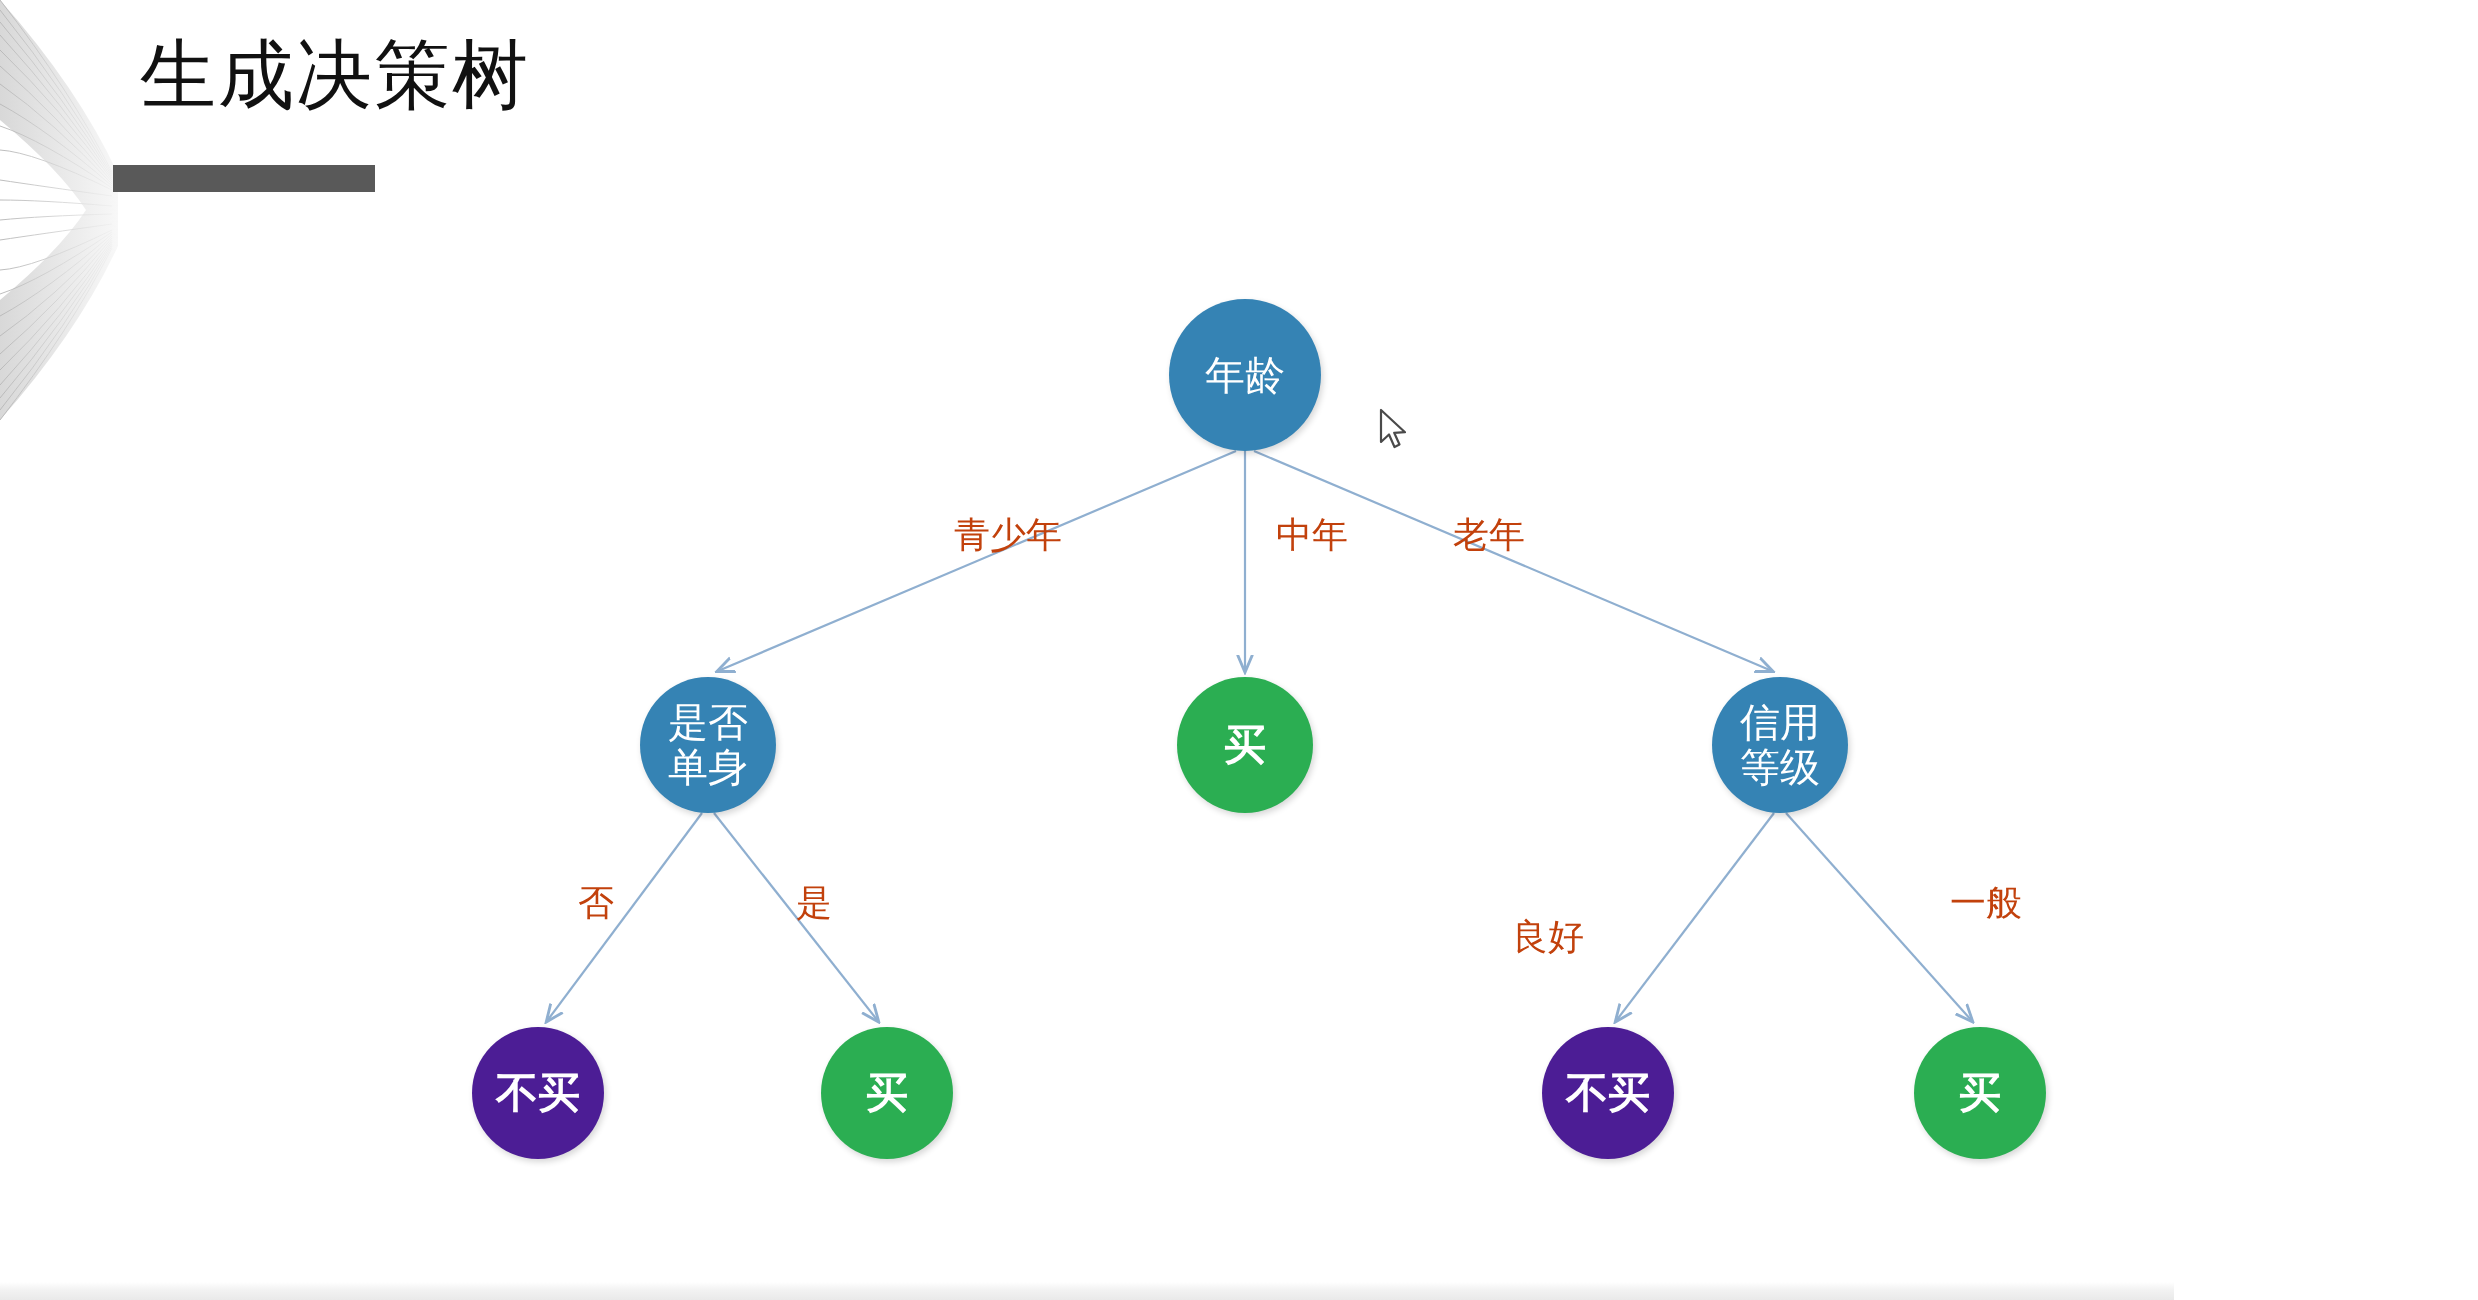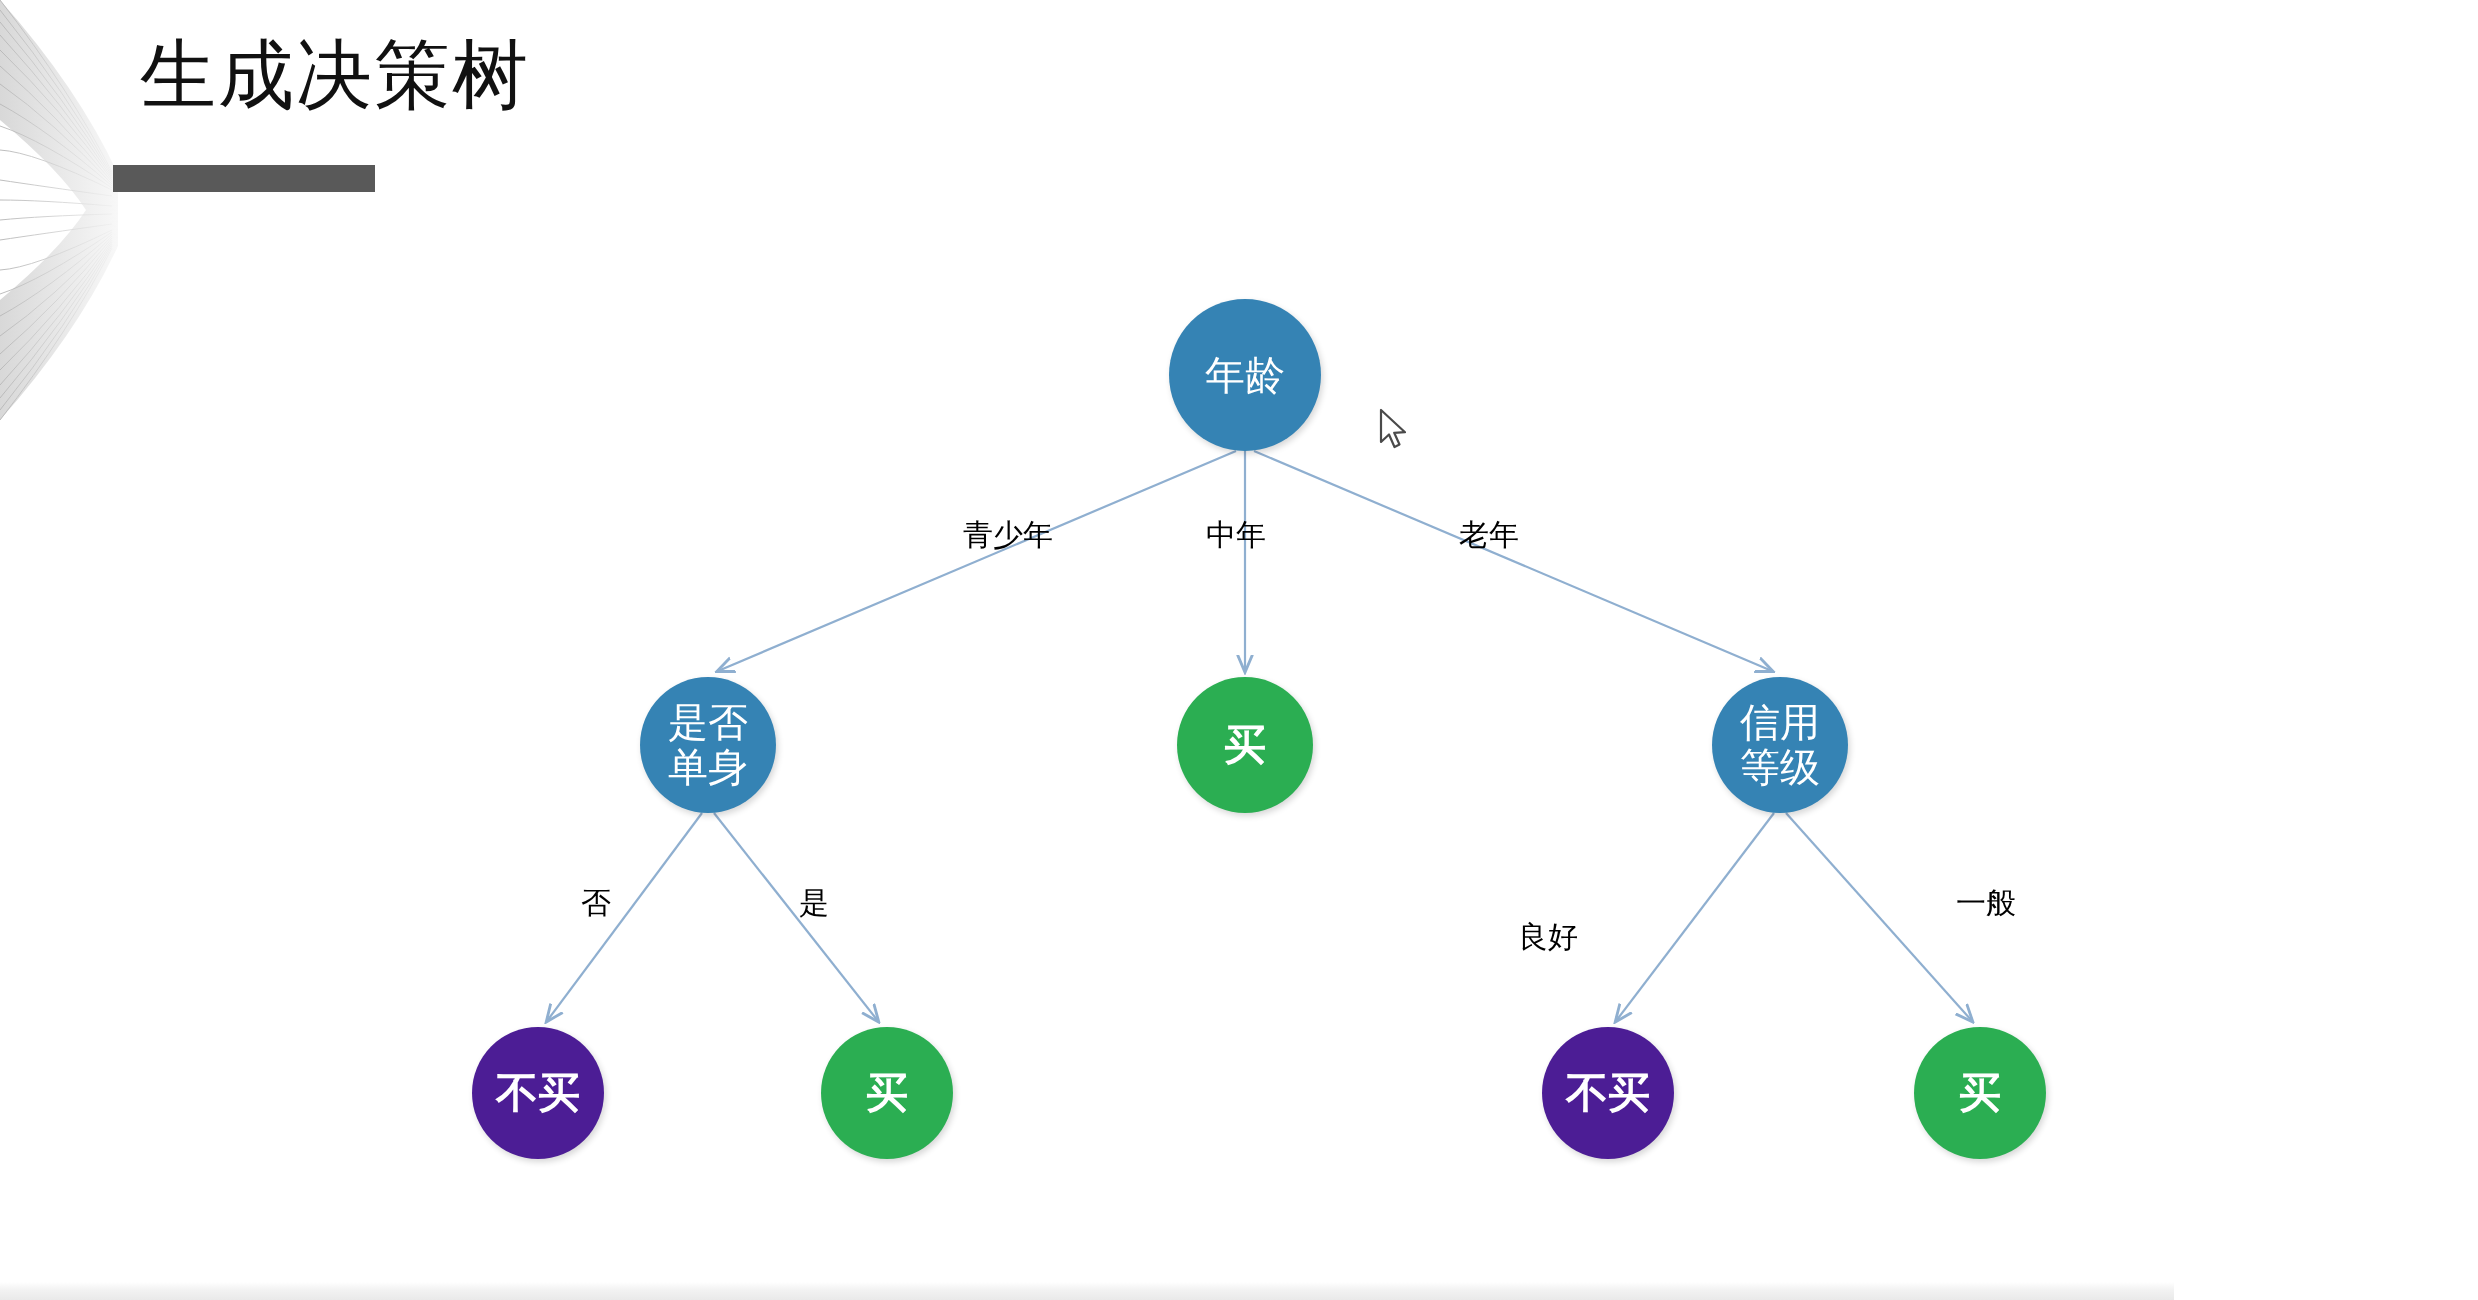--- a/index.html
+++ b/index.html
@@ -93,22 +93,22 @@
     font-weight: bold;
   }
   .node.mid-buy {
     background: #2BAE52;
     font-size: 42px;
     font-weight: bold;
   }
 
   .edge-label {
     position: absolute;
-    font-size: 30px;
-    color: #000000;
+    font-size: 36px;
+    color: #c2410c;
     white-space: nowrap;
     user-select: none;
     transform: translate(-50%, -50%);
   }
 
   
   .cursor {
     position: absolute;
     width: 34px;
     height: 46px;
@@ -217,21 +217,21 @@
 
   <div class="node leaf-nobuy" style="left:1542px; top:1027px; width:132px; height:132px;">
     <span class="node-label">不买</span>
   </div>
 
   <div class="node leaf-buy" style="left:1914px; top:1027px; width:132px; height:132px;">
     <span class="node-label">买</span>
   </div>
 
   <div class="edge-label" style="left:1008px; top:535px;">青少年</div>
-  <div class="edge-label" style="left:1236px; top:535px;">中年</div>
+  <div class="edge-label" style="left:1312px; top:535px;">中年</div>
   <div class="edge-label" style="left:1474px; top:535px;margin-left:15px;">老年</div>
   <div class="edge-label" style="left:596px; top:903px;">否</div>
   <div class="edge-label" style="left:814px; top:903px;">是</div>
   <div class="edge-label" style="left:1548px; top:903px;margin-top:34px;">良好</div>
   <div class="edge-label" style="left:1986px; top:903px;">一般</div>
 
   <svg class="cursor" style="left:1378px; top:408px;" viewBox="0 0 34 46" aria-hidden="true">
     <path d="M3,2 L3,34 L11,26.5 L16.5,39 L21.5,36.5 L16.2,24.8 L27,24.2 Z" fill="#ffffff" stroke="#4a4a4a" stroke-width="2.2" stroke-linejoin="round"></path>
   </svg>
 

